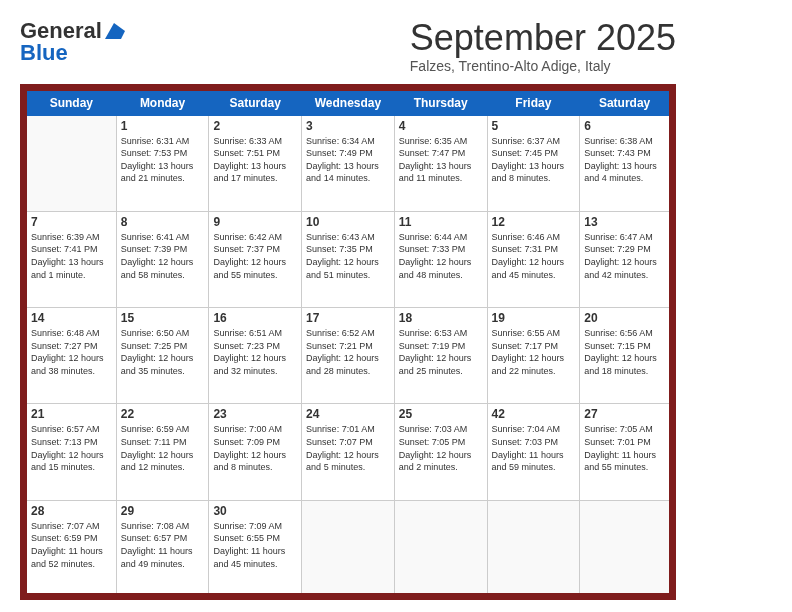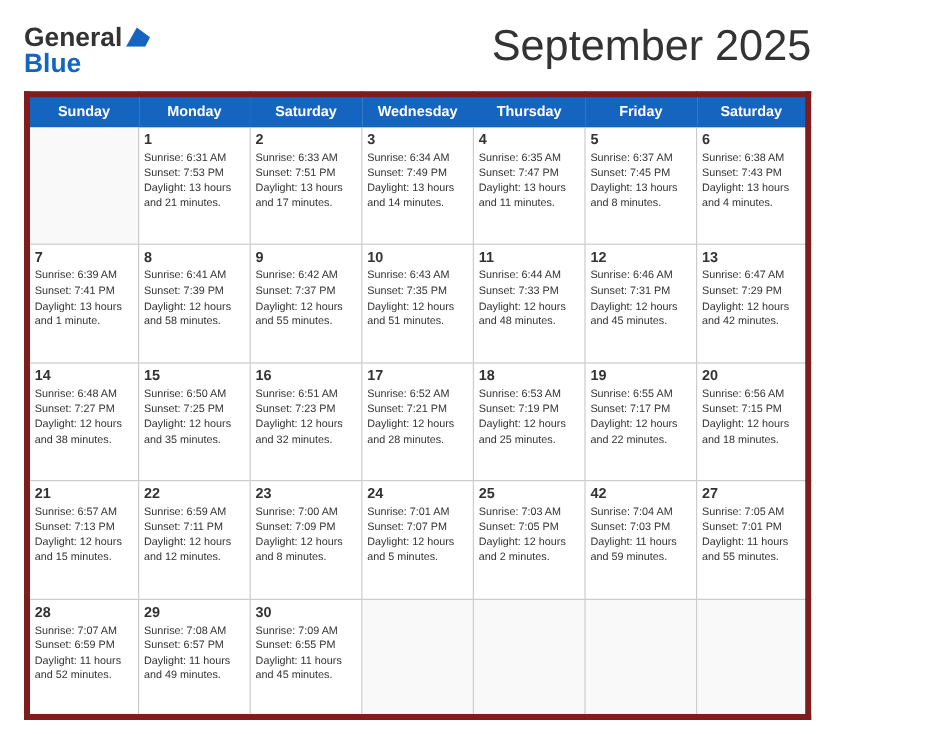--- a/index.html
+++ b/index.html
@@ -35,21 +35,21 @@
       font-weight: 300;
       color: #333;
       line-height: 1.1;
     }
     .subtitle {
       font-size: 14px;
       color: #555;
     }
     .calendar {
       flex: 1;
-      border: 5px solid #7f1d1d;
+      border: 7px solid #7f1d1d;
       border-collapse: collapse;
       width: 100%;
       table-layout: fixed;
     }
     .calendar th {
       background-color: #1565c0;
       color: #fff;
       font-size: 12px;
       font-weight: bold;
       text-align: center;
@@ -89,20 +89,21 @@
       <div style="display:flex;align-items:center;">
         <span style="font-size:22px;font-weight:bold;color:#333;">General</span>
         <svg width="22" height="16" style="margin:0 1px;" viewBox="0 0 22 16">
           <polygon points="2,16 11,0 22,8 18,16" fill="#1565c0"></polygon>
         </svg>
       </div>
       <span style="font-size:22px;font-weight:bold;color:#1565c0;margin-top:-4px;">Blue</span>
     </div>
     <div class="title-block">
       <div class="month-title">September 2025</div>
+      <div class="subtitle">Falzes, Trentino-Alto Adige, Italy</div>
     </div>
   </div>
 
   <table class="calendar">
     <thead>
       <tr>
         <th>Sunday</th>
         <th>Monday</th>
         <th>Saturday</th>
         <th>Wednesday</th>

